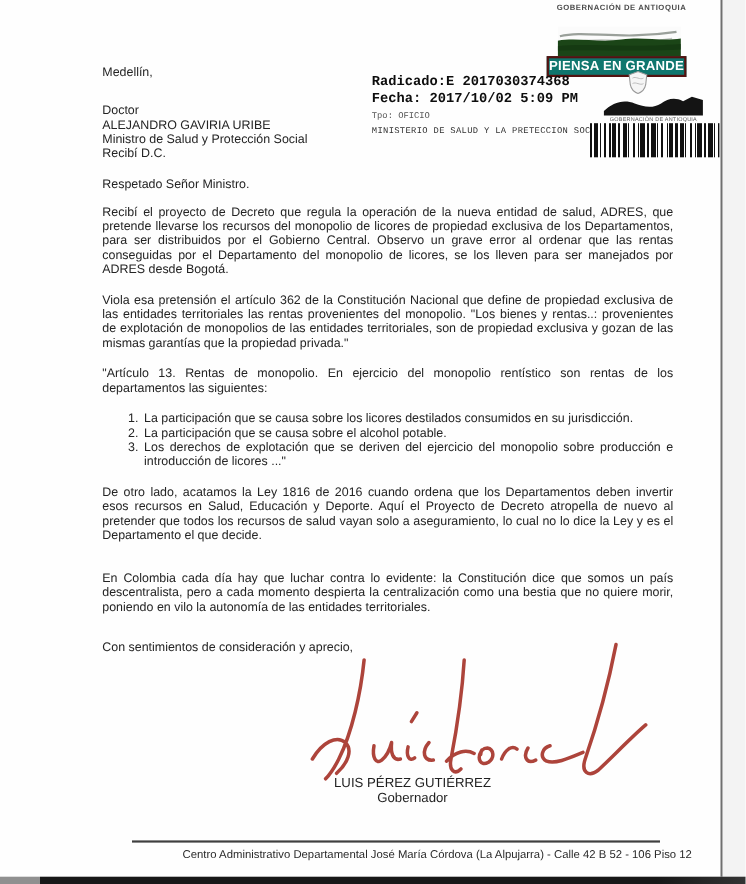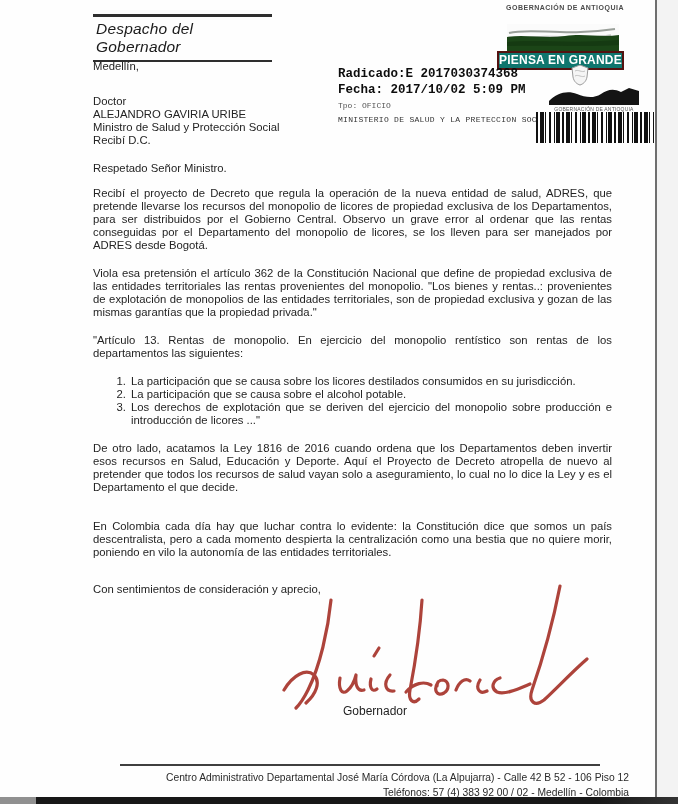--- a/index.html
+++ b/index.html
@@ -74,21 +74,20 @@
   
   .footer-rule { position:absolute; left:120px; top:764px; width:480px; height:2px; background:#3f3f3f; }
   .footer-text { position:absolute; left:49px; top:770px; width:580px; text-align:right;
     font-size:10.3px; line-height:15px; color:#2a2a2a; }
 </style>
 </head>
 <body>
 
 <div class="page">
 
-  <div class="office-box">Despacho del Gobernador</div>
 
   <div class="gov-title">GOBERNACIÓN DE ANTIOQUIA</div>
 
   <svg class="flag" viewBox="0 0 112 27">
     <rect x="0" y="0" width="112" height="27" fill="#fbfbfb"></rect>
     <path d="M2,9 C25,3 55,13 108,5" stroke="#9aa09a" stroke-width="2" fill="none"></path>
     <path d="M15,14 C45,9 70,17 104,11" stroke="#c2c6c2" stroke-width="1.5" fill="none"></path>
     <path d="M0,13 C18,10 38,15 58,12 C78,9 94,14 112,11 L112,27 L0,27 Z" fill="#1b4517"></path>
     <path d="M0,18 C30,15 60,20 112,16 L112,21 C80,23 40,21 0,22 Z" fill="#123410" opacity="0.65"></path>
   </svg>
@@ -145,26 +144,26 @@
     <g stroke="#a93a31" stroke-width="3.2" fill="none" stroke-linecap="round" stroke-linejoin="round" opacity="0.95">
       <path d="M53,22 C50,52 42,88 30,112 C26,120 21,127 18,130 M6,112 C15,97 28,90 36,97 C43,104 38,116 28,125"></path>
       <path d="M62,100 C60,111 64,117 69,113 C74,109 77,101 78,97 C77,106 79,114 86,112 M96,78 L101,70 M93,101 C91,109 94,115 99,111 M112,97 C105,105 107,114 116,113"></path>
       <path d="M144,22 C142,54 137,86 132,112 C130,122 135,127 141,121 M128,114 C136,105 146,103 153,107"></path>
       <path d="M160,104 C155,112 159,119 166,115 C172,111 171,103 165,102 C161,102 159,105 159,108 M178,112 C181,104 187,99 192,103 M202,102 C197,110 201,117 209,113 M222,100 C215,102 212,110 219,114 C227,117 240,111 252,106"></path>
       <path d="M282,8 C275,44 263,86 254,112 C250,124 257,129 266,122 C278,111 295,93 309,81"></path>
     </g>
   </svg>
 
   <div class="signer">
+    <div>LUIS PÉREZ GUTIÉRREZ</div>
     <div>Gobernador</div>
   </div>
 
   <div class="footer-rule"></div>
   <div class="footer-text">
     <div>Centro Administrativo Departamental José María Córdova (La Alpujarra) - Calle 42 B 52 - 106 Piso 12</div>
-    <div>Teléfonos: 57 (4) 383 92 00 / 02  -  Medellín - Colombia</div>
   </div>
 
   <div class="scan-line-right"></div>
   <div class="scan-strip-right"></div>
   <div class="scan-band-bottom"></div>
 
 </div>
 
 </body></html>

